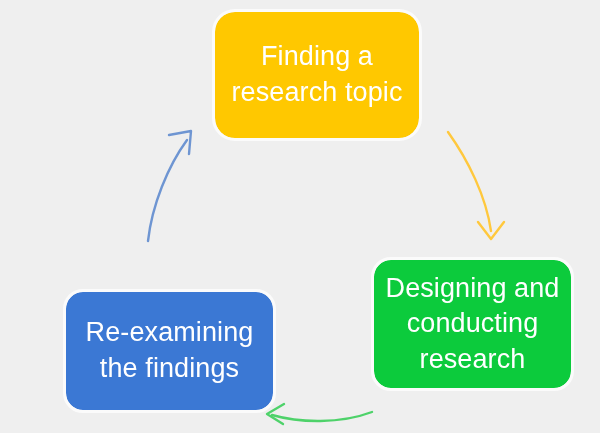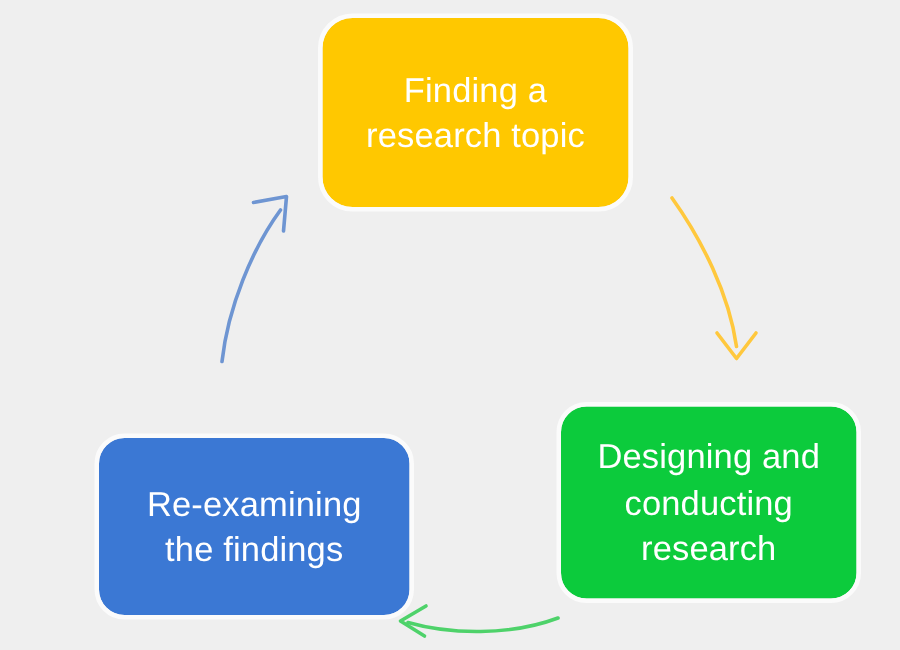--- a/index.html
+++ b/index.html
@@ -19,40 +19,40 @@
     height: 433px;
     background: #efefef;
   }
   .node {
     position: absolute;
     display: flex;
     align-items: center;
     justify-content: center;
     text-align: center;
     color: #ffffff;
-    font-size: 23px;
+    font-size: 27px;
     font-weight: 400;
     line-height: 1.32;
     border-radius: 18px;
     box-sizing: border-box;
     padding: 6px 10px;
     outline: 3px solid #fbfbfb;
     letter-spacing: 0.1px;
   }
   #node-finding-topic {
     left: 215px;
     top: 12px;
     width: 204px;
     height: 126px;
     background: #ffc800;
     border-radius: 20px;
   }
   #node-designing-research {
     left: 374px;
-    top: 271px;
+    top: 260px;
     width: 197px;
     height: 128px;
     background: #0ccb3c;
     border-radius: 17px;
   }
   #node-reexamining-findings {
     left: 66px;
     top: 281px;
     width: 207px;
     height: 118px;

